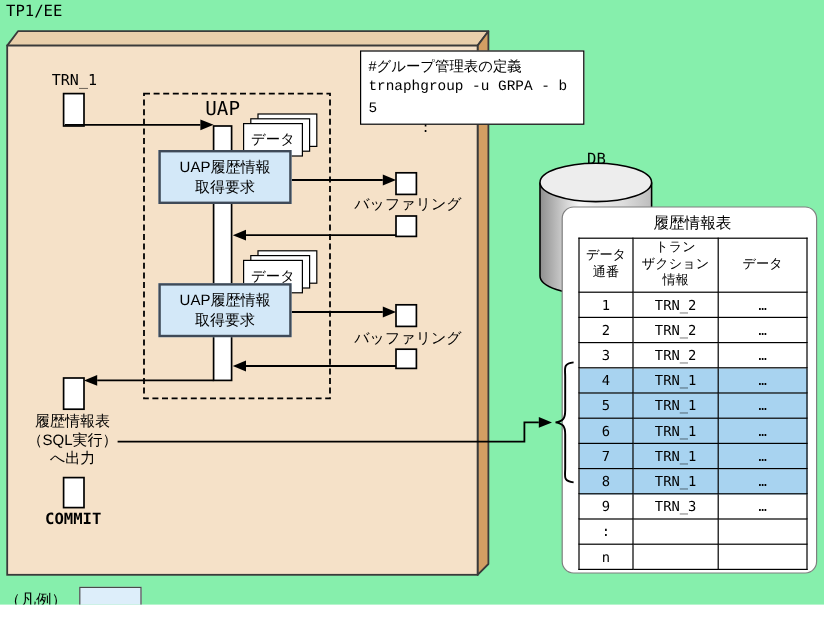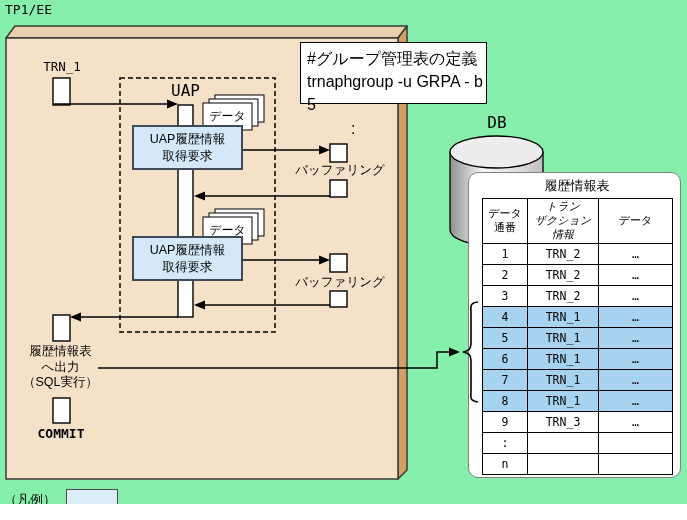--- a/index.html
+++ b/index.html
@@ -18,37 +18,37 @@
   .dashedbox{fill:none;stroke:#000;stroke-width:1.5;stroke-dasharray:5 3;}
   .whitebox{fill:#fff;stroke:#000;stroke-width:1.4;}
   .sheet{fill:#fff;stroke:#000;stroke-width:1;}
   .aline{stroke:#000;stroke-width:1.5;fill:none;}
   .ahead{fill:#000;stroke:none;}
 
   .api-box{position:absolute;z-index:3;width:107px;height:41px;background:var(--api_fill);
            border:2px solid #3f4a58;display:flex;flex-direction:column;align-items:center;
            justify-content:center;font-size:12.5px;line-height:1.3;z-index:3;}
   .defbox{position:absolute;z-index:3;left:300px;top:42px;width:179px;height:52px;
-          background:#fff;border:1.5px solid #000;padding:4px 0 4px 6px;font-size:16px;line-height:1.45;}
-  .defbox .code{font-family:Liberation Sans, sans-serif;}
+          background:#fff;border:1.5px solid #000;padding:4px 0 4px 6px;font-size:12px;line-height:1.45;}
+  .defbox .code{font-family:Liberation Mono, monospace;}
   .defbox .indent{padding-left:44px;}
 
   .panel{position:absolute;z-index:2;left:468px;top:172px;width:211px;height:304px;
          background:#fff;border:1.5px solid #7f7f7f;border-radius:10px;}
   .tbl-title{position:absolute;z-index:3;left:482px;top:177px;width:190px;text-align:center;
              font-size:13px;}
   table.hist{position:absolute;z-index:3;left:482px;top:198px;border-collapse:collapse;
              table-layout:fixed;}
   table.hist th,table.hist td{border:1.2px solid #000;padding:0;text-align:center;}
   table.hist th{font-size:11px;font-weight:normal;line-height:1.25;white-space:pre-line;
                 height:44px;vertical-align:middle;}
   table.hist td{height:20px;font-size:11.5px;
                 font-family:"DejaVu Sans Mono","Liberation Mono",monospace;}
   table.hist tr.hl td{background:var(--highlight_fill);}
-  .c-seq{width:44px;}.c-trn{width:70px;font-style:italic;}.c-data{width:73px;}
+  .c-seq{width:44px;}.c-trn{width:70px;}.c-data{width:73px;}
 
   .out-label{position:absolute;z-index:2;left:10px;top:344px;width:101px;text-align:center;
              font-size:12.5px;line-height:1.25;}
   .legend-box{position:absolute;z-index:2;left:66px;top:489px;width:50px;height:22px;
               background:var(--legend_fill);border:1.5px solid #4a4a4a;}
 </style>
 </head>
 <body>
 
 <div id="stage">
@@ -113,41 +113,41 @@
   </svg>
 
   <div class="lbl mono" style="left:5px;top:2px;font-size:13px;">TP1/EE</div>
   <div class="lbl mono ctr" style="left:42px;top:59px;width:40px;font-size:12.5px;">TRN_1</div>
   <div class="lbl mono ctr" style="left:165px;top:81px;width:41px;font-size:16px;">UAP</div>
   <div class="lbl ctr" style="left:203px;top:103px;width:49px;height:27px;line-height:27px;font-size:12px;z-index:3;">データ</div>
   <div class="lbl ctr" style="left:203px;top:217px;width:49px;height:27px;line-height:27px;font-size:12px;z-index:3;">データ</div>
   <div class="lbl ctr" style="left:288px;top:162px;width:104px;font-size:12.5px;">バッファリング</div>
   <div class="lbl ctr" style="left:288px;top:274px;width:104px;font-size:12.5px;">バッファリング</div>
   <div class="lbl mono ctr" style="left:28px;top:426px;width:66px;font-size:13px;font-weight:bold;">COMMIT</div>
-  <div class="lbl mono ctr" style="left:470px;top:113px;width:54px;font-size:16px;">DB</div>
+  <div class="lbl mono ctr" style="left:470px;top:126px;width:54px;font-size:13px;">DB</div>
 
   <div class="api-box" style="left:132px;top:125px;">
     <span>UAP履歴情報</span>
     <span>取得要求</span>
   </div>
   <div class="api-box" style="left:132px;top:236px;">
     <span>UAP履歴情報</span>
     <span>取得要求</span>
   </div>
 
   <div class="defbox">
     <div>#グループ管理表の定義</div>
     <div class="code">trnaphgroup -u GRPA - b 5</div>
     <div class="code indent">:</div>
   </div>
 
   <div class="out-label">
     <div>履歴情報表</div>
+    <div>（SQL実行）</div>
     <div>へ出力</div>
-    <div>（SQL実行）</div>
   </div>
 
   <div class="panel"></div>
   <div class="tbl-title">履歴情報表</div>
   <table class="hist">
     <thead>
       <tr>
         <th class="c-seq">データ
 通番</th>
         <th class="c-trn">トラン

